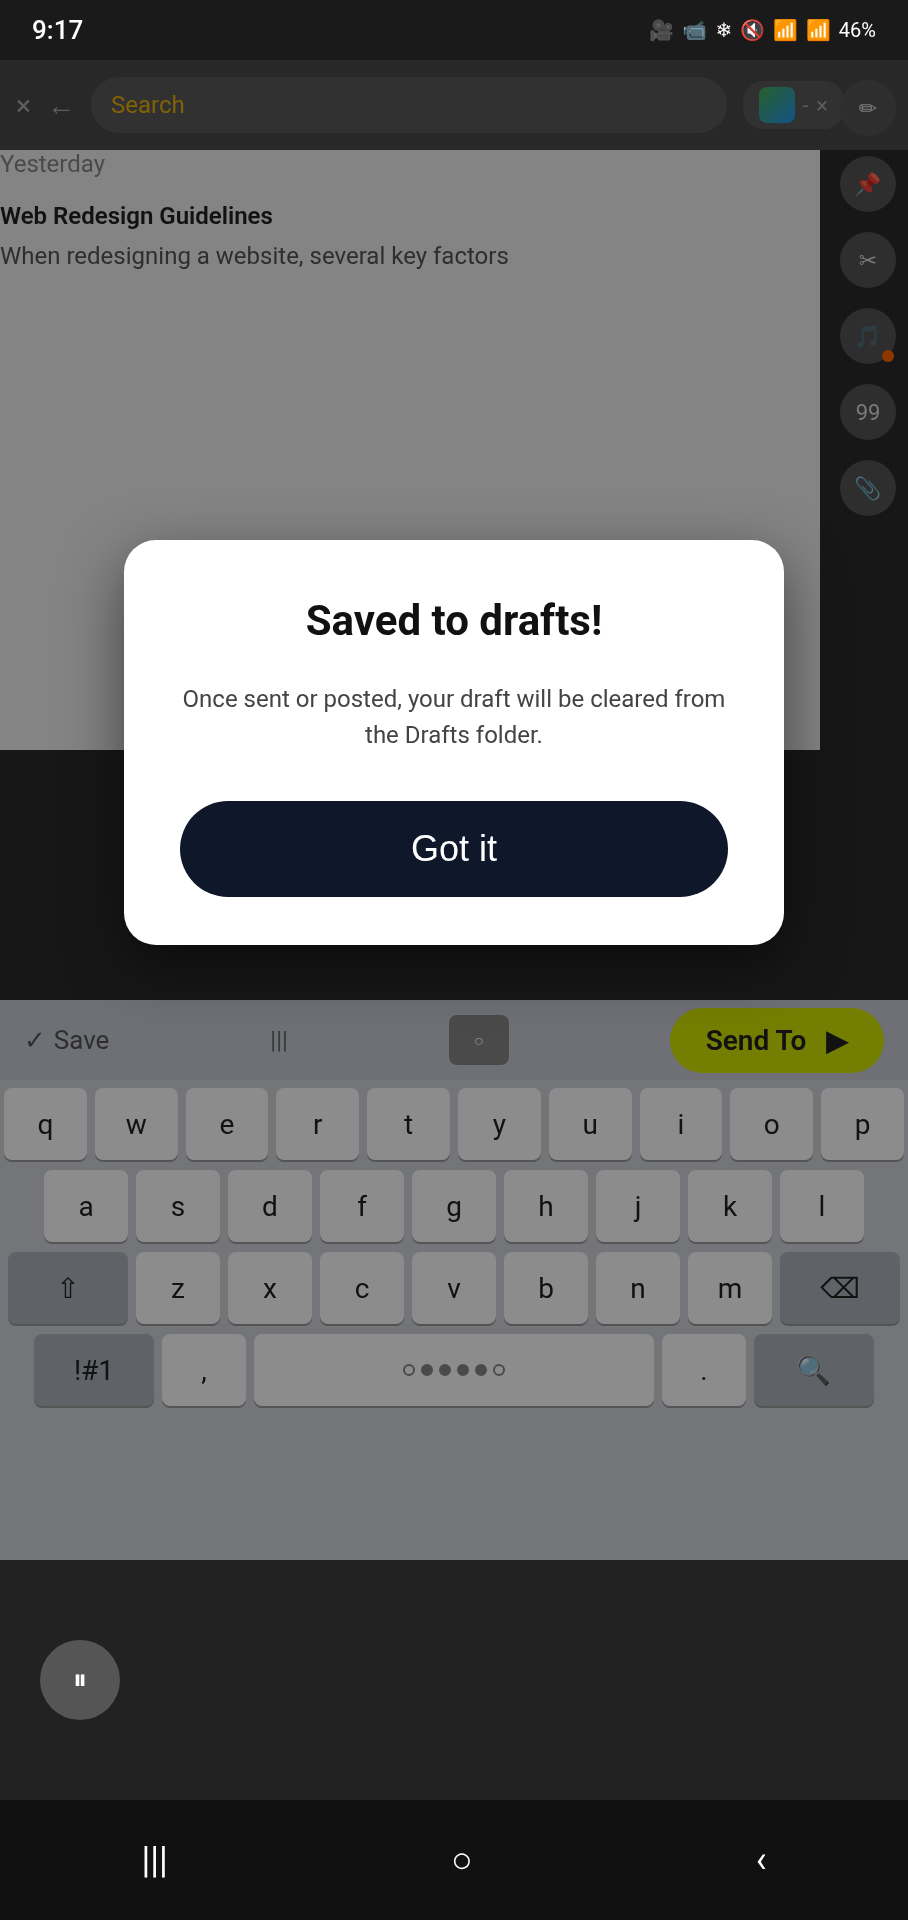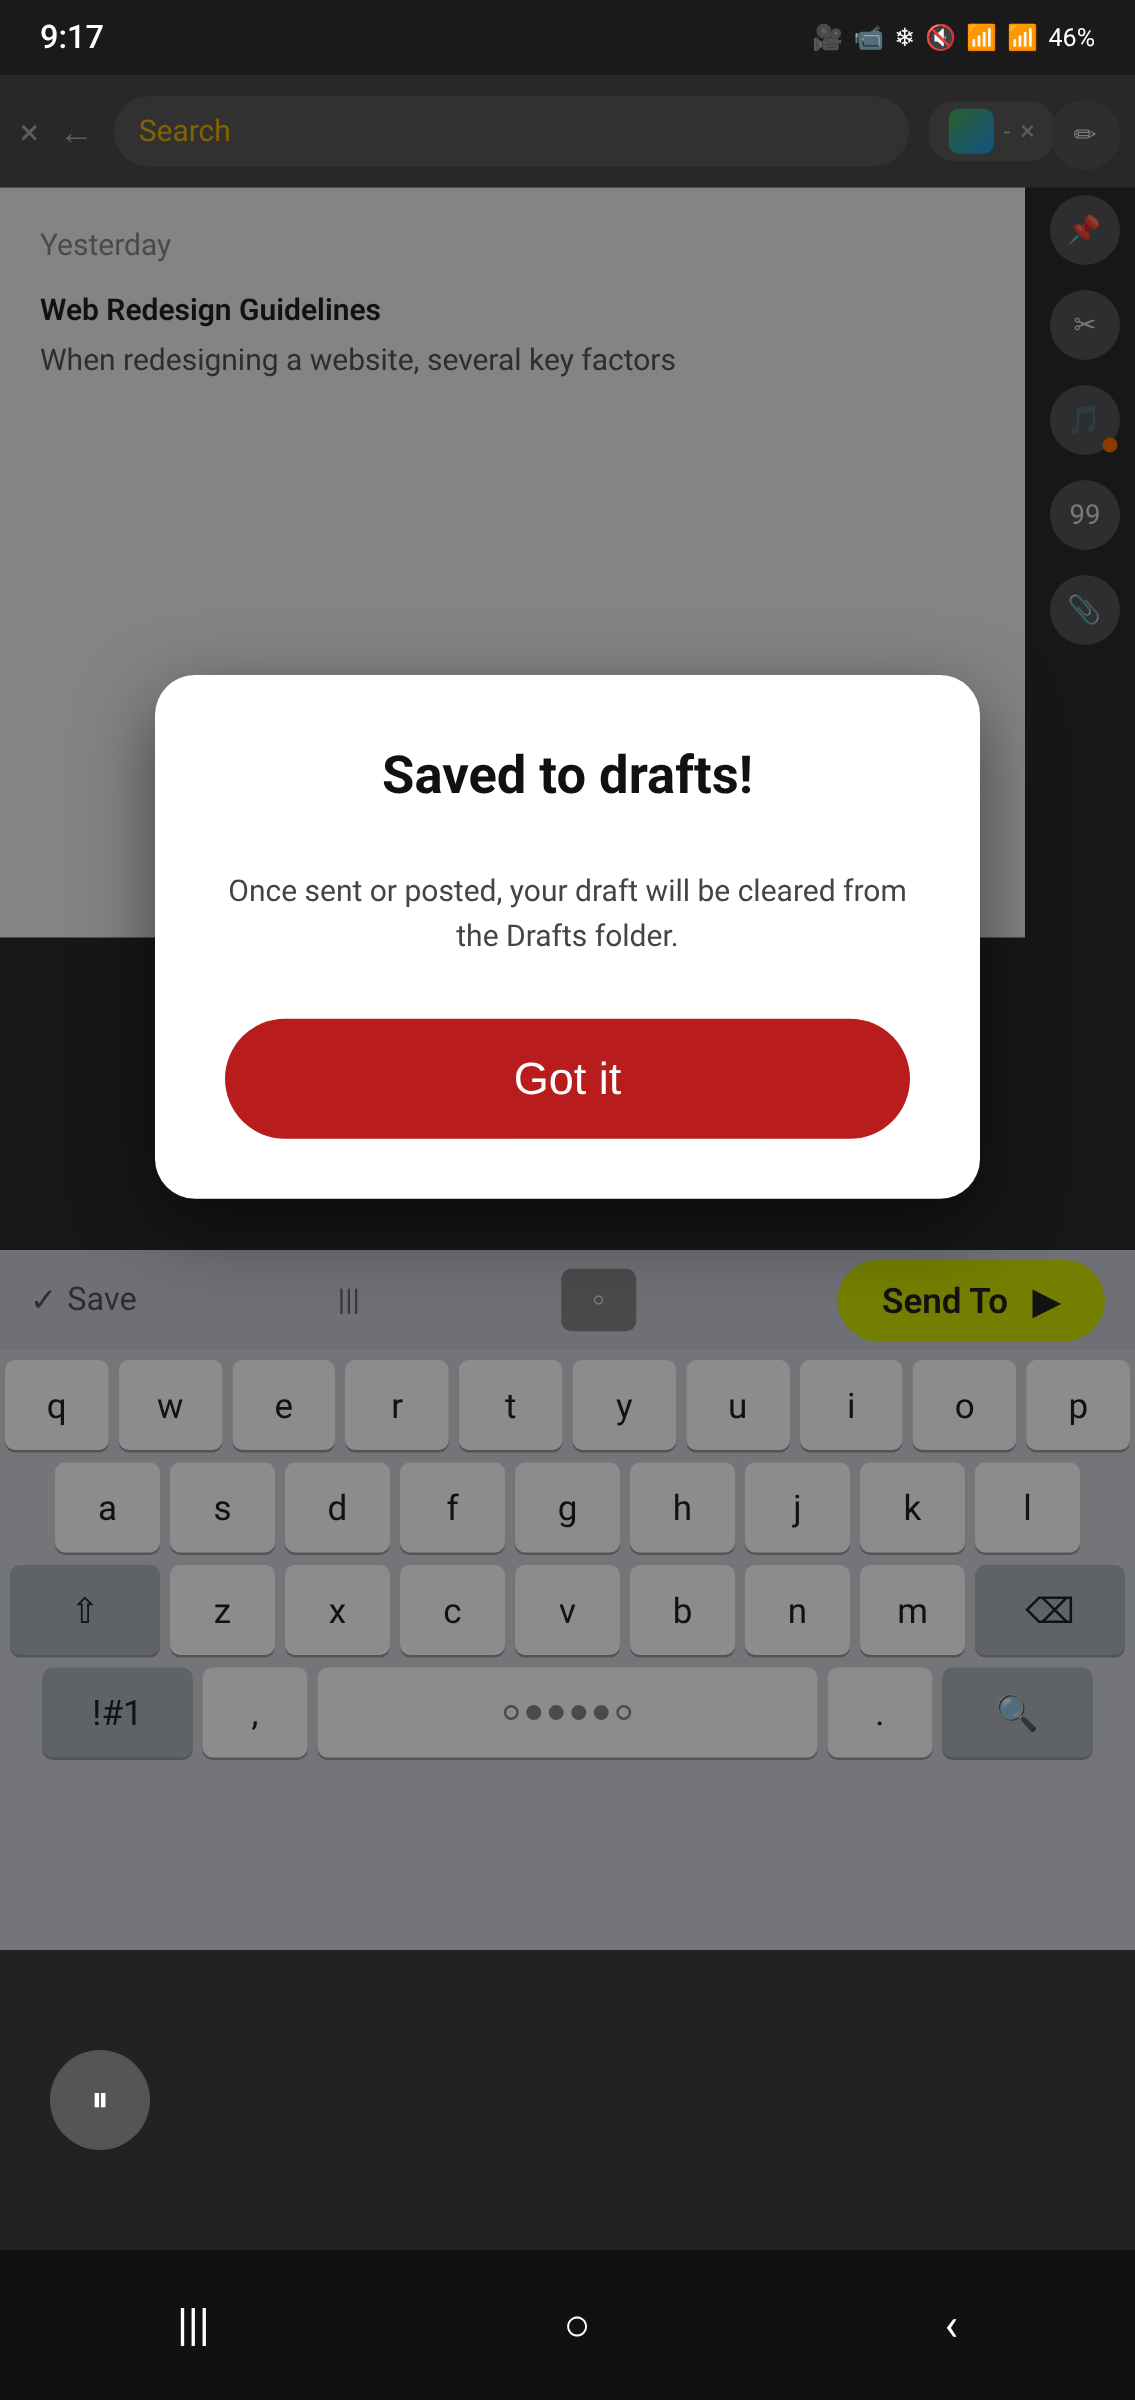--- a/index.html
+++ b/index.html
@@ -145,21 +145,20 @@
     }
 
     
     .web-content {
       position: absolute;
       top: 150px;
       left: 0;
       width: 820px;
       height: 600px;
       background: #f0f0f0;
-      padding: 32px;
     }
     .yesterday-label {
       color: #888;
       font-size: 24px;
       margin-bottom: 24px;
     }
     .article-title {
       color: #222;
       font-size: 24px;
       font-weight: 600;
@@ -192,32 +191,32 @@
       border-radius: 32px;
       padding: 56px 56px 48px;
       z-index: 20;
       text-align: center;
       box-shadow: 0 20px 60px rgba(0,0,0,0.5);
     }
     .modal-title {
       font-size: 42px;
       font-weight: 700;
       color: #111;
-      margin-bottom: 50px;
+      margin-bottom: 36px;
     }
     .modal-body {
       font-size: 24px;
       color: #444;
       line-height: 1.5;
       margin-bottom: 48px;
     }
     .got-it-btn {
       width: 100%;
       height: 96px;
-      background: #b91c1c;
+      background: #0f172a;
       border-radius: 48px;
       border: none;
       color: white;
       font-size: 36px;
       font-weight: 500;
       cursor: pointer;
       display: flex;
       align-items: center;
       justify-content: center;
     }

